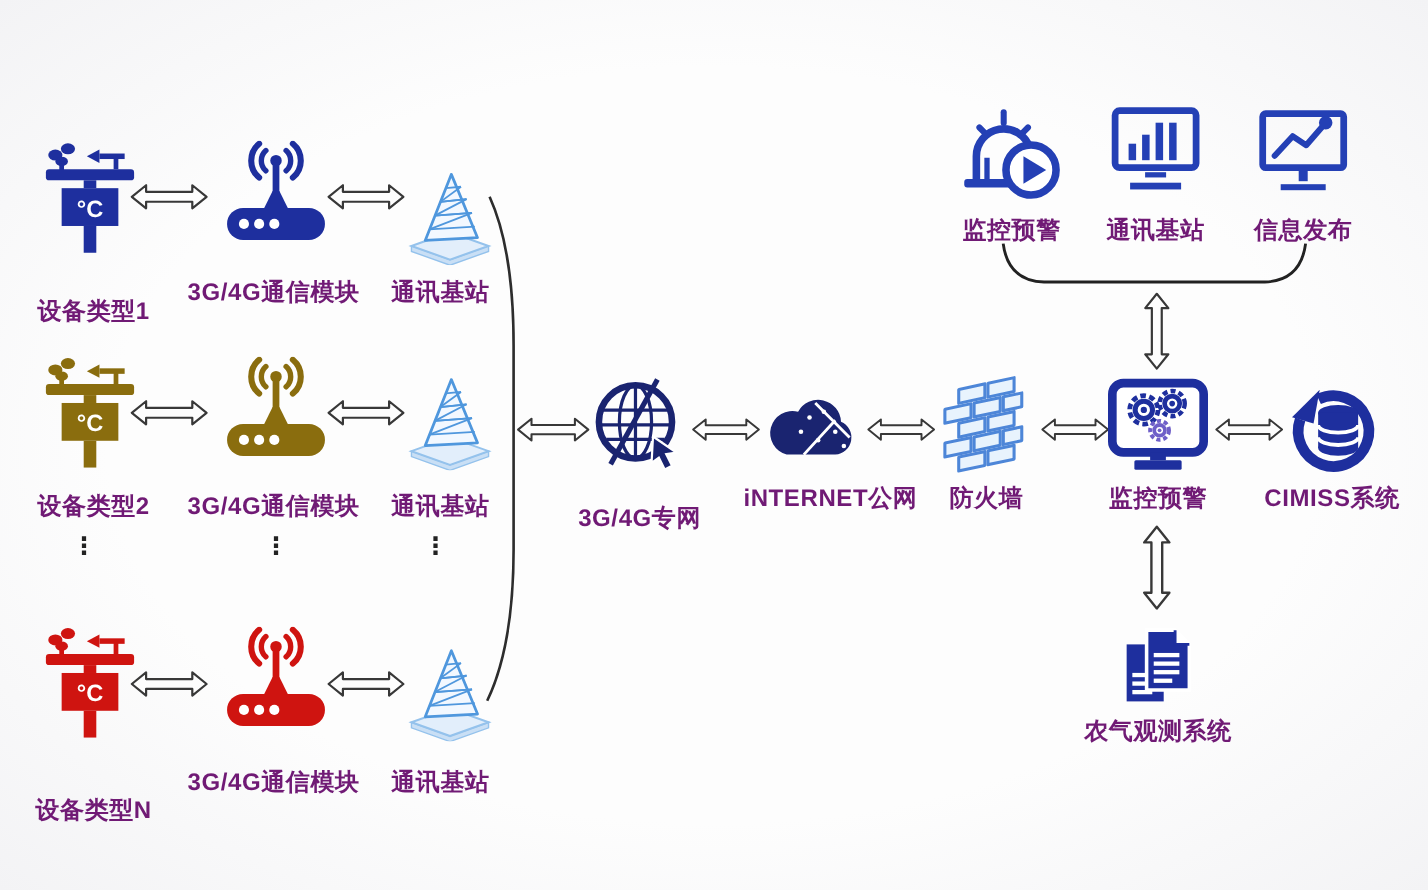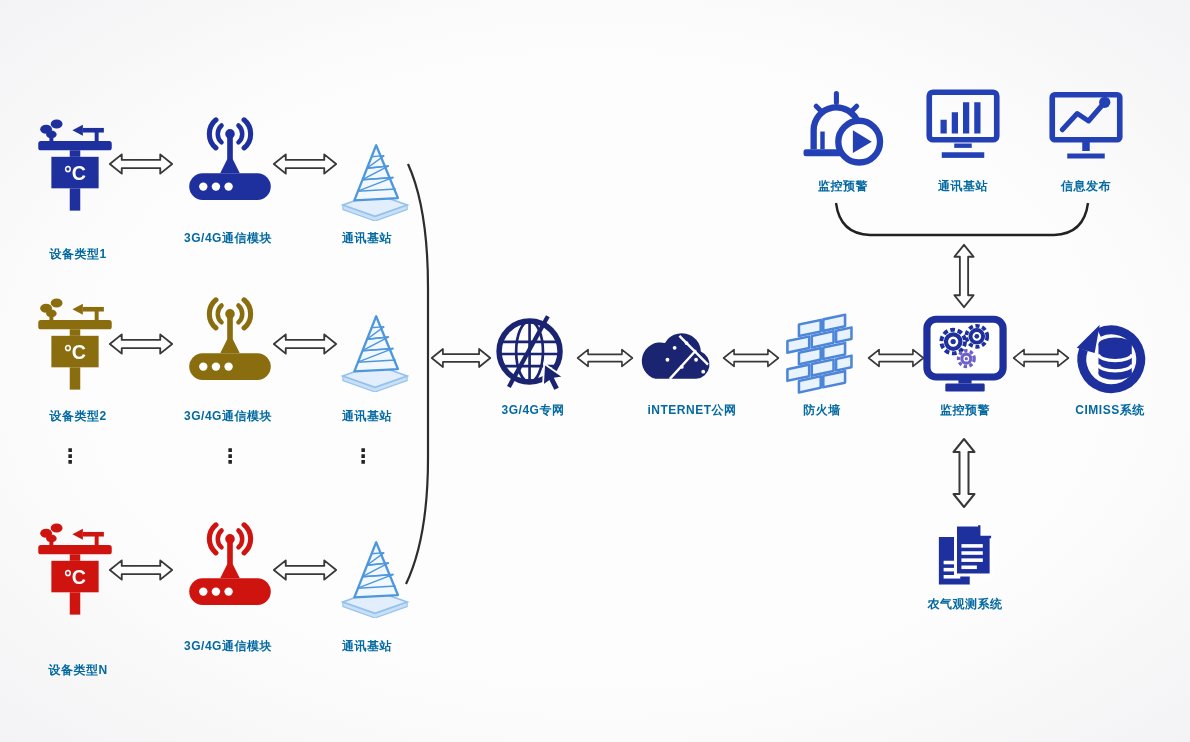--- a/index.html
+++ b/index.html
@@ -2,22 +2,22 @@
 <html><head>
 <meta charset="utf-8">
 <style>
   html,body{margin:0;padding:0;}
   body{
     width:1190px;height:742px;position:relative;overflow:hidden;
     background:radial-gradient(ellipse at center,#fdfdfd 60%,#f3f3f5 100%);
     font-family:"Liberation Sans","DejaVu Sans",sans-serif;
   }
   .node-label{
-    position:absolute;text-align:center;font-weight:800;font-size:12px;
-    color:#0369a1;letter-spacing:.5px;white-space:nowrap;transform:translateX(-50%);
+    position:absolute;text-align:center;font-weight:800;font-size:20px;
+    color:#701a75;letter-spacing:.5px;white-space:nowrap;transform:translateX(-50%);
   }
   .icon{position:absolute;}
   .c-blue{color:#1e2f9e;}
   .c-olive{color:#8a6d0e;}
   .c-red{color:#cf1410;}
   .c-navy{color:#1a2470;}
   .c-app{color:#2440b5;}
   .ellipsis{
     position:absolute;transform:translateX(-50%);font-size:20px;font-weight:700;
     color:#222;line-height:1;
@@ -290,21 +290,21 @@
 <svg class="icon c-blue" style="left:923px;top:314px" width="84" height="84">
     <use href="#sym-platform"></use>
   </svg>
 <svg class="icon" style="left:1012px;top:346px" width="58" height="24">
     <use href="#sym-harrow"></use>
   </svg>
 <svg class="icon c-blue" style="left:1069px;top:317px" width="82" height="82">
     <use href="#sym-cimiss"></use>
   </svg>
 
-<div class="node-label" style="left:533px;top:402px">3G/4G专网</div>
+<div class="node-label" style="left:533px;top:418px">3G/4G专网</div>
 <div class="node-label" style="left:692px;top:402px">iNTERNET公网</div>
 <div class="node-label" style="left:822px;top:402px">防火墙</div>
 <div class="node-label" style="left:965px;top:402px">监控预警</div>
 <div class="node-label" style="left:1110px;top:402px">CIMISS系统</div>
 
 <svg class="icon c-app" style="left:801px;top:88px" width="86" height="82">
     <use href="#sym-siren"></use>
   </svg>
 <svg class="icon c-app" style="left:923px;top:86px" width="80" height="80">
     <use href="#sym-monitor-bar"></use>

